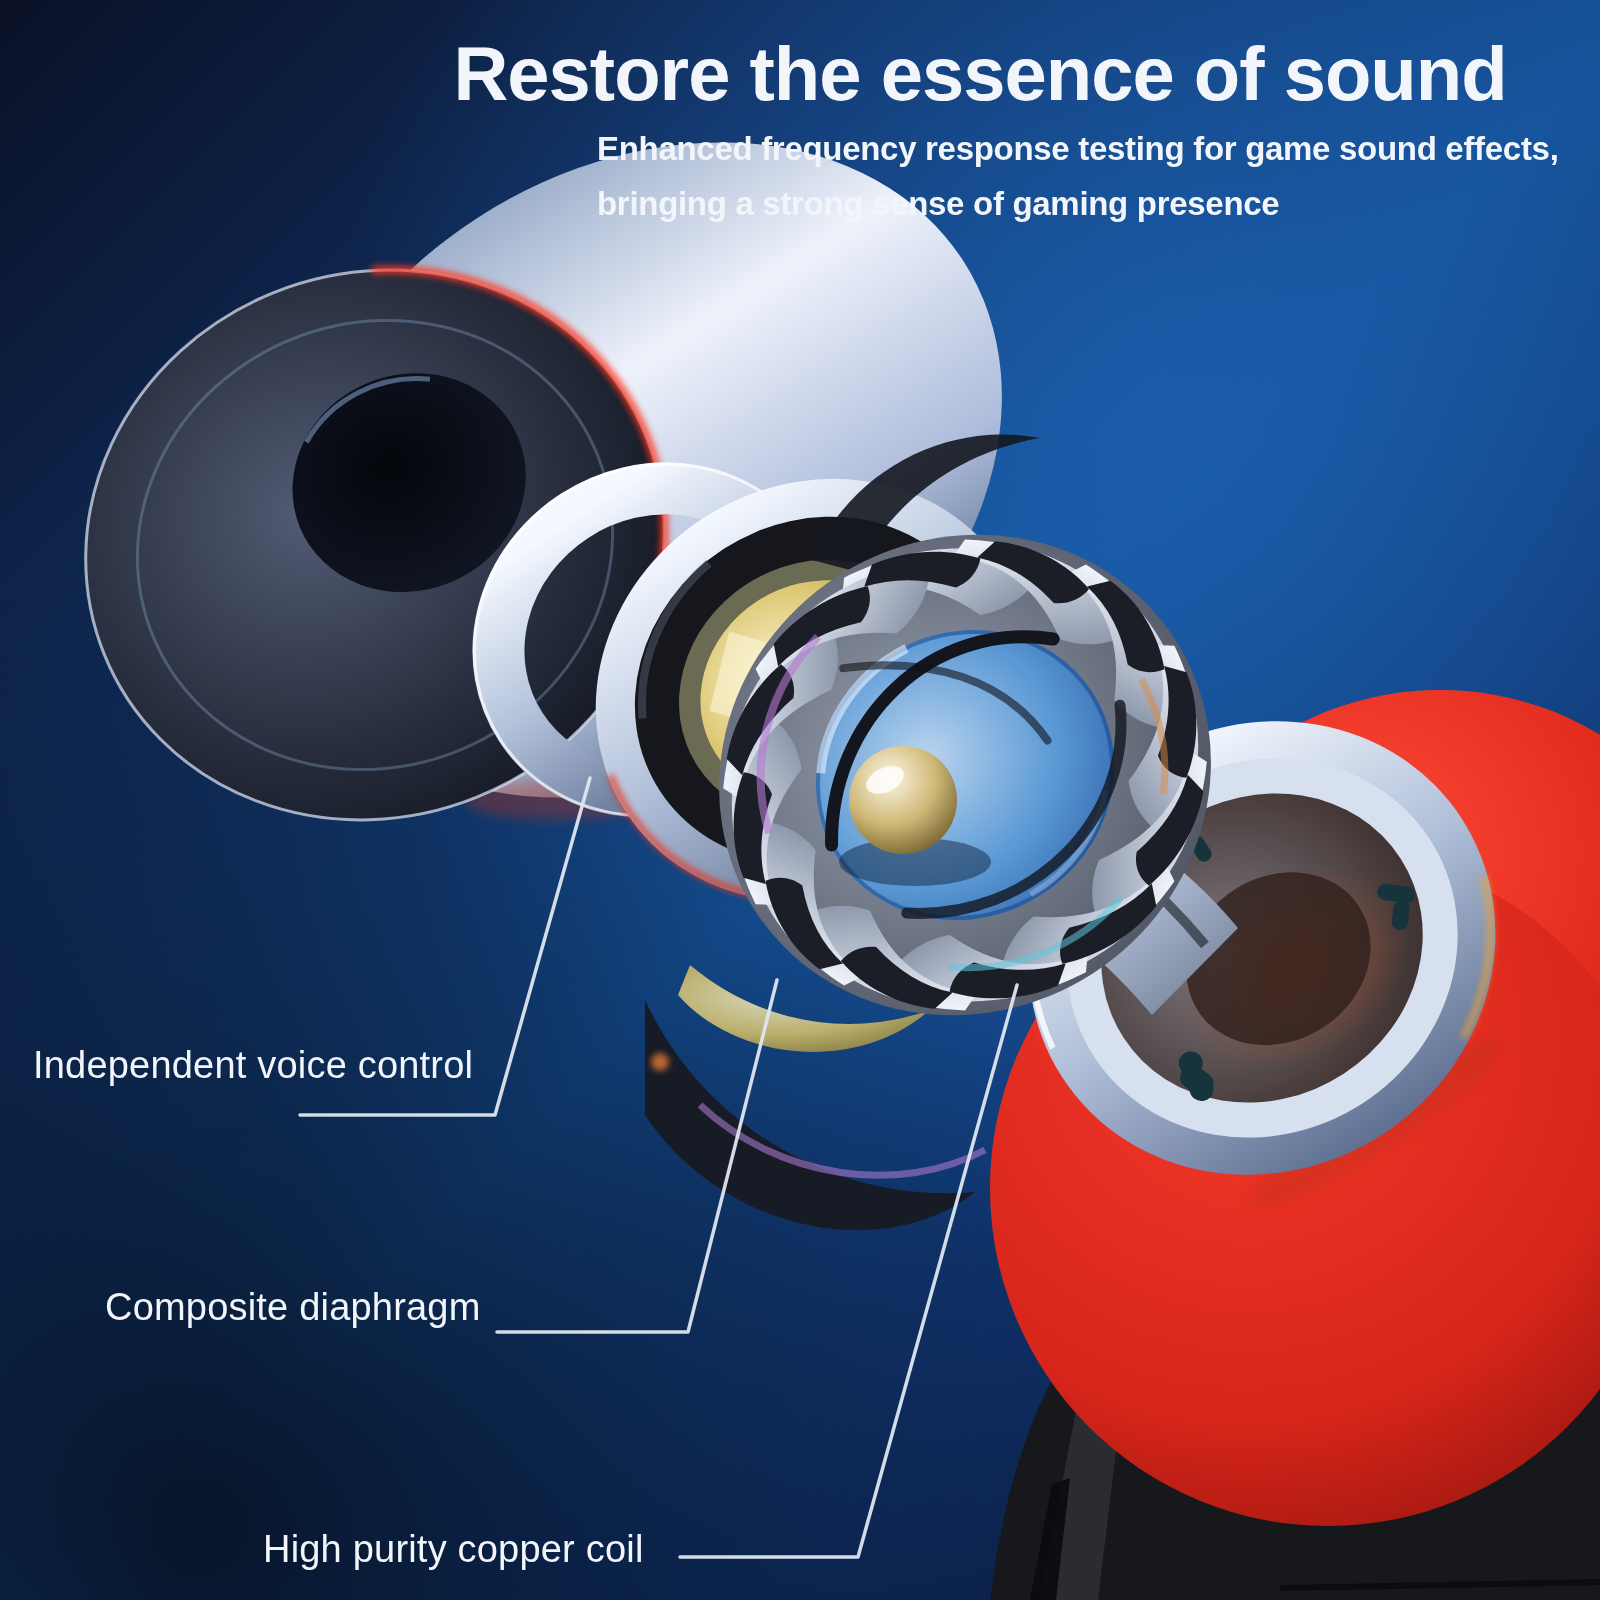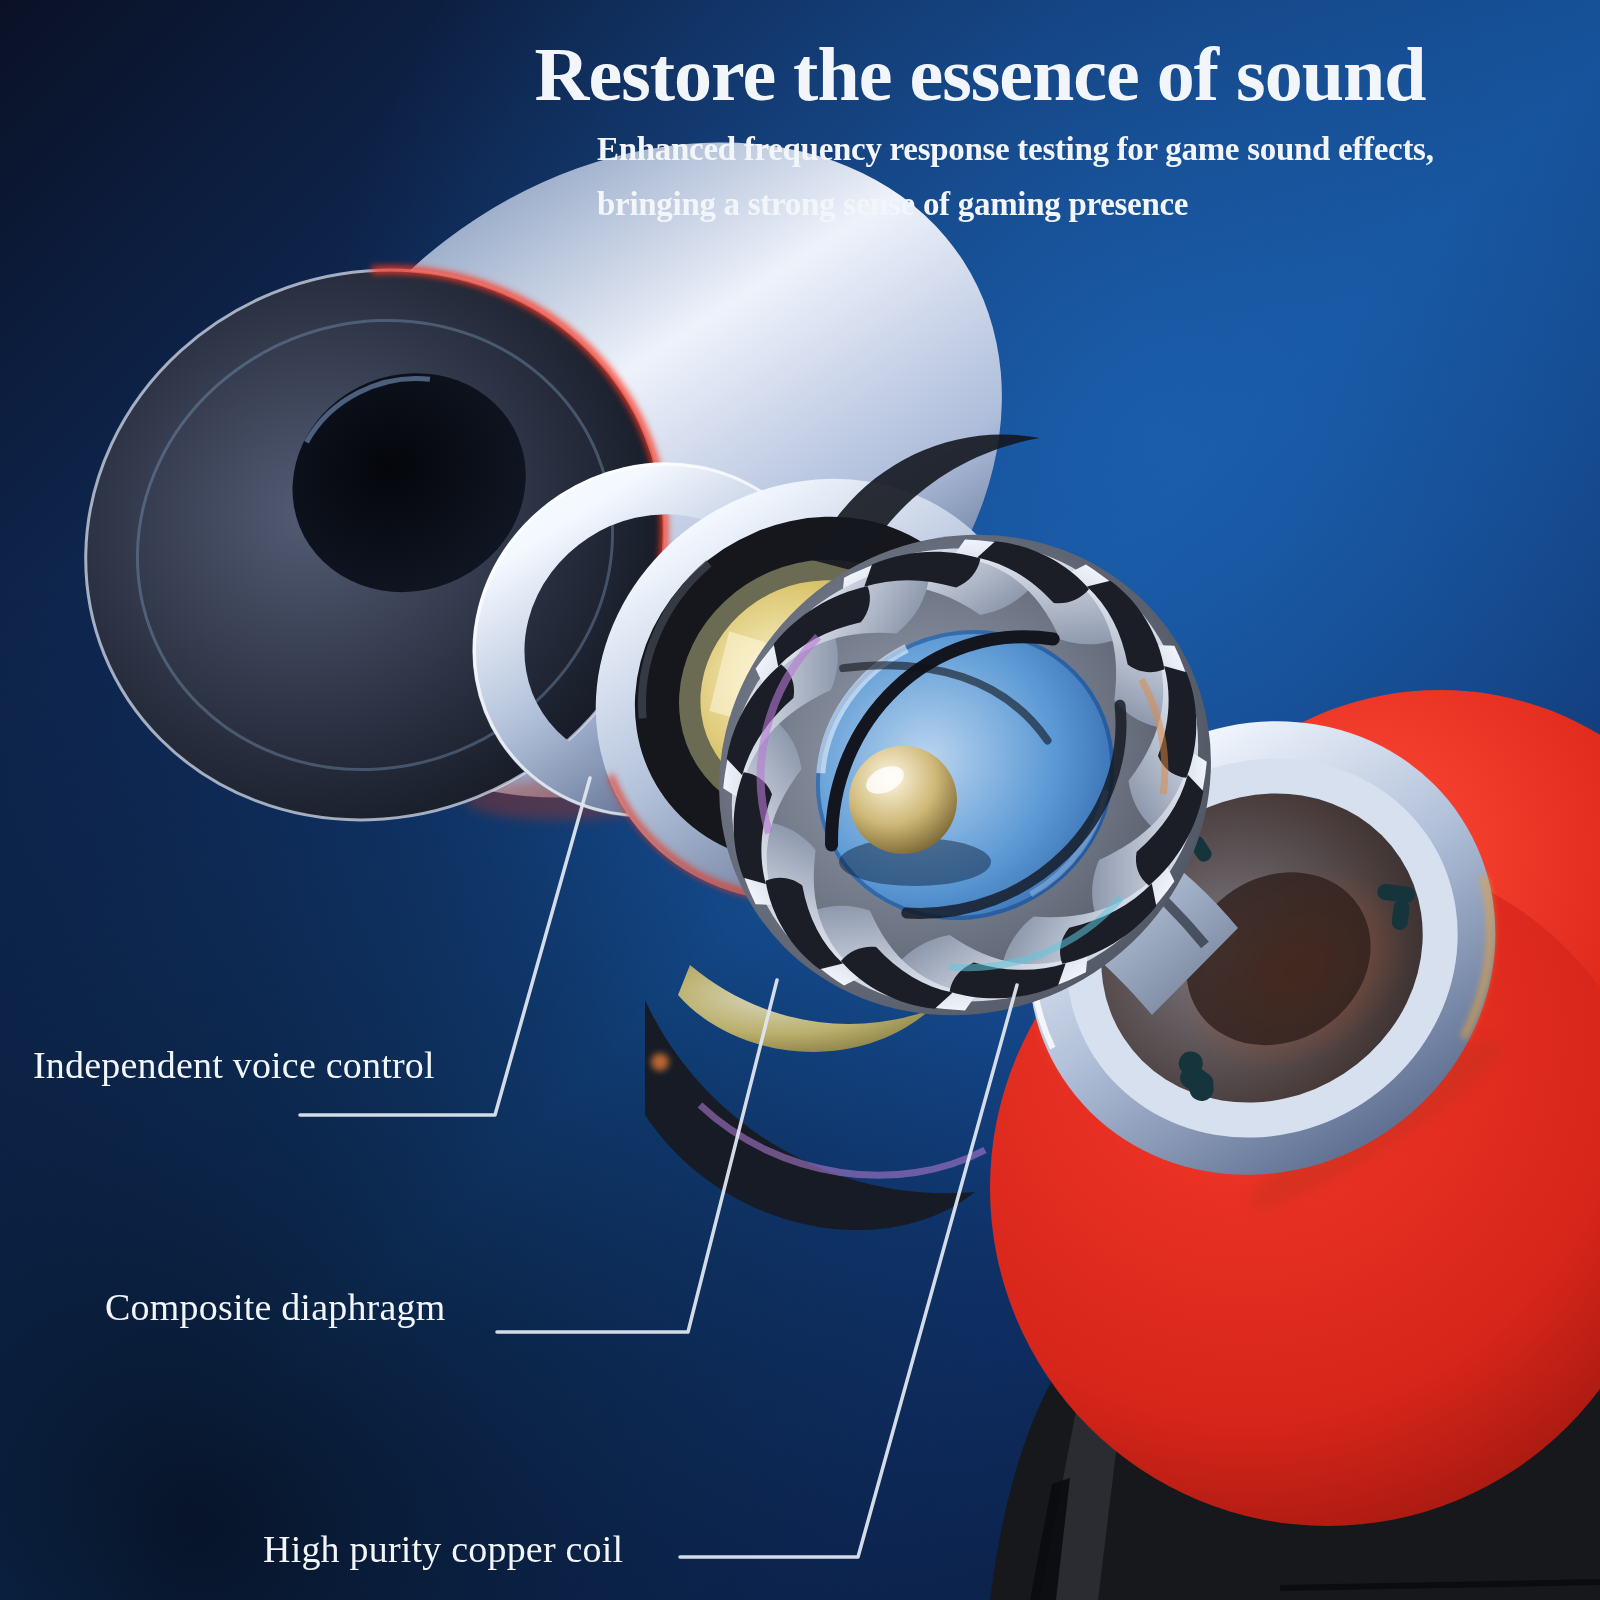--- a/index.html
+++ b/index.html
@@ -1,17 +1,17 @@
 <!DOCTYPE html>
 <html><head>
 <meta charset="utf-8">
 <style>
   html,body{margin:0;padding:0;background:#06080f;}
   .stage{position:relative;width:1600px;height:1600px;overflow:hidden;
-         font-family:Liberation Serif, serif;}
+         font-family:Liberation Sans, sans-serif;}
   svg{position:absolute;inset:0;display:block;}
   text{fill:#f2f6fb;}
   .title-text{font-size:76px;font-weight:bold;letter-spacing:-1px;}
   .subtitle-text{font-size:33px;font-weight:bold;letter-spacing:-0.3px;}
   .callout-text{font-size:38px;font-weight:normal;letter-spacing:0.2px;}
   .leader{fill:none;stroke:#dfe6f0;stroke-width:3.5;stroke-linejoin:round;stroke-linecap:round;opacity:0.95;}
 </style>
 </head>
 <body>
 

